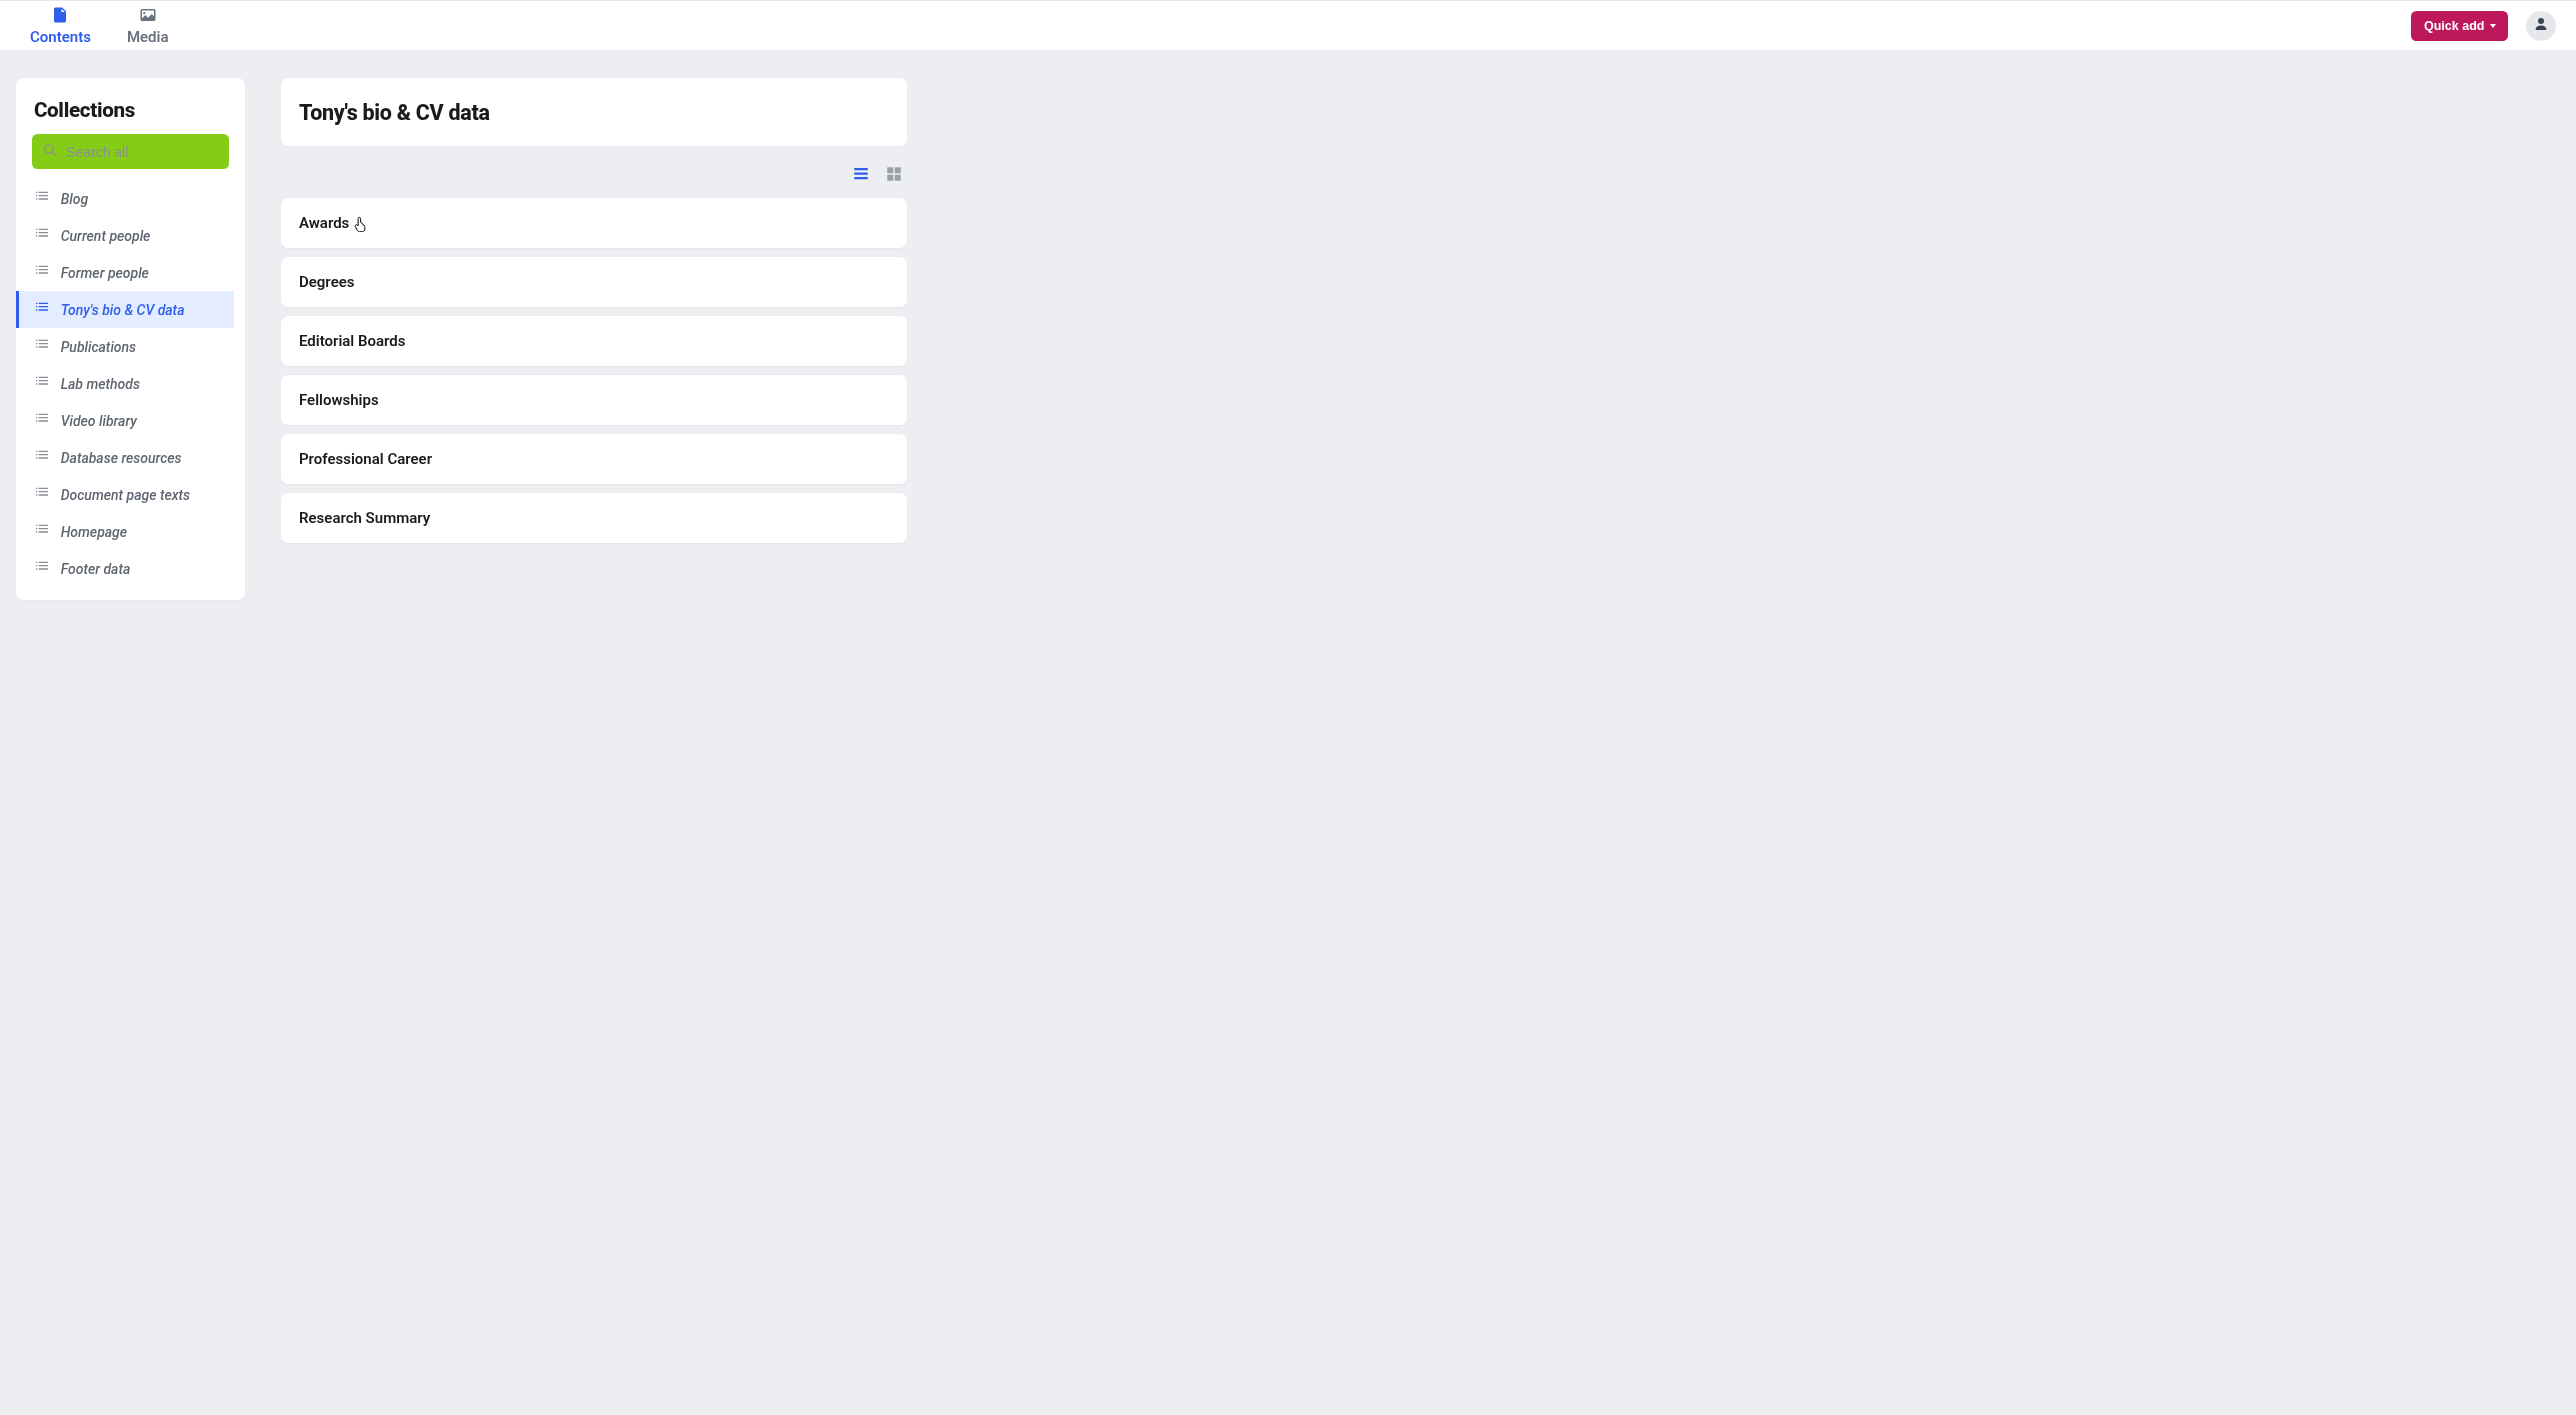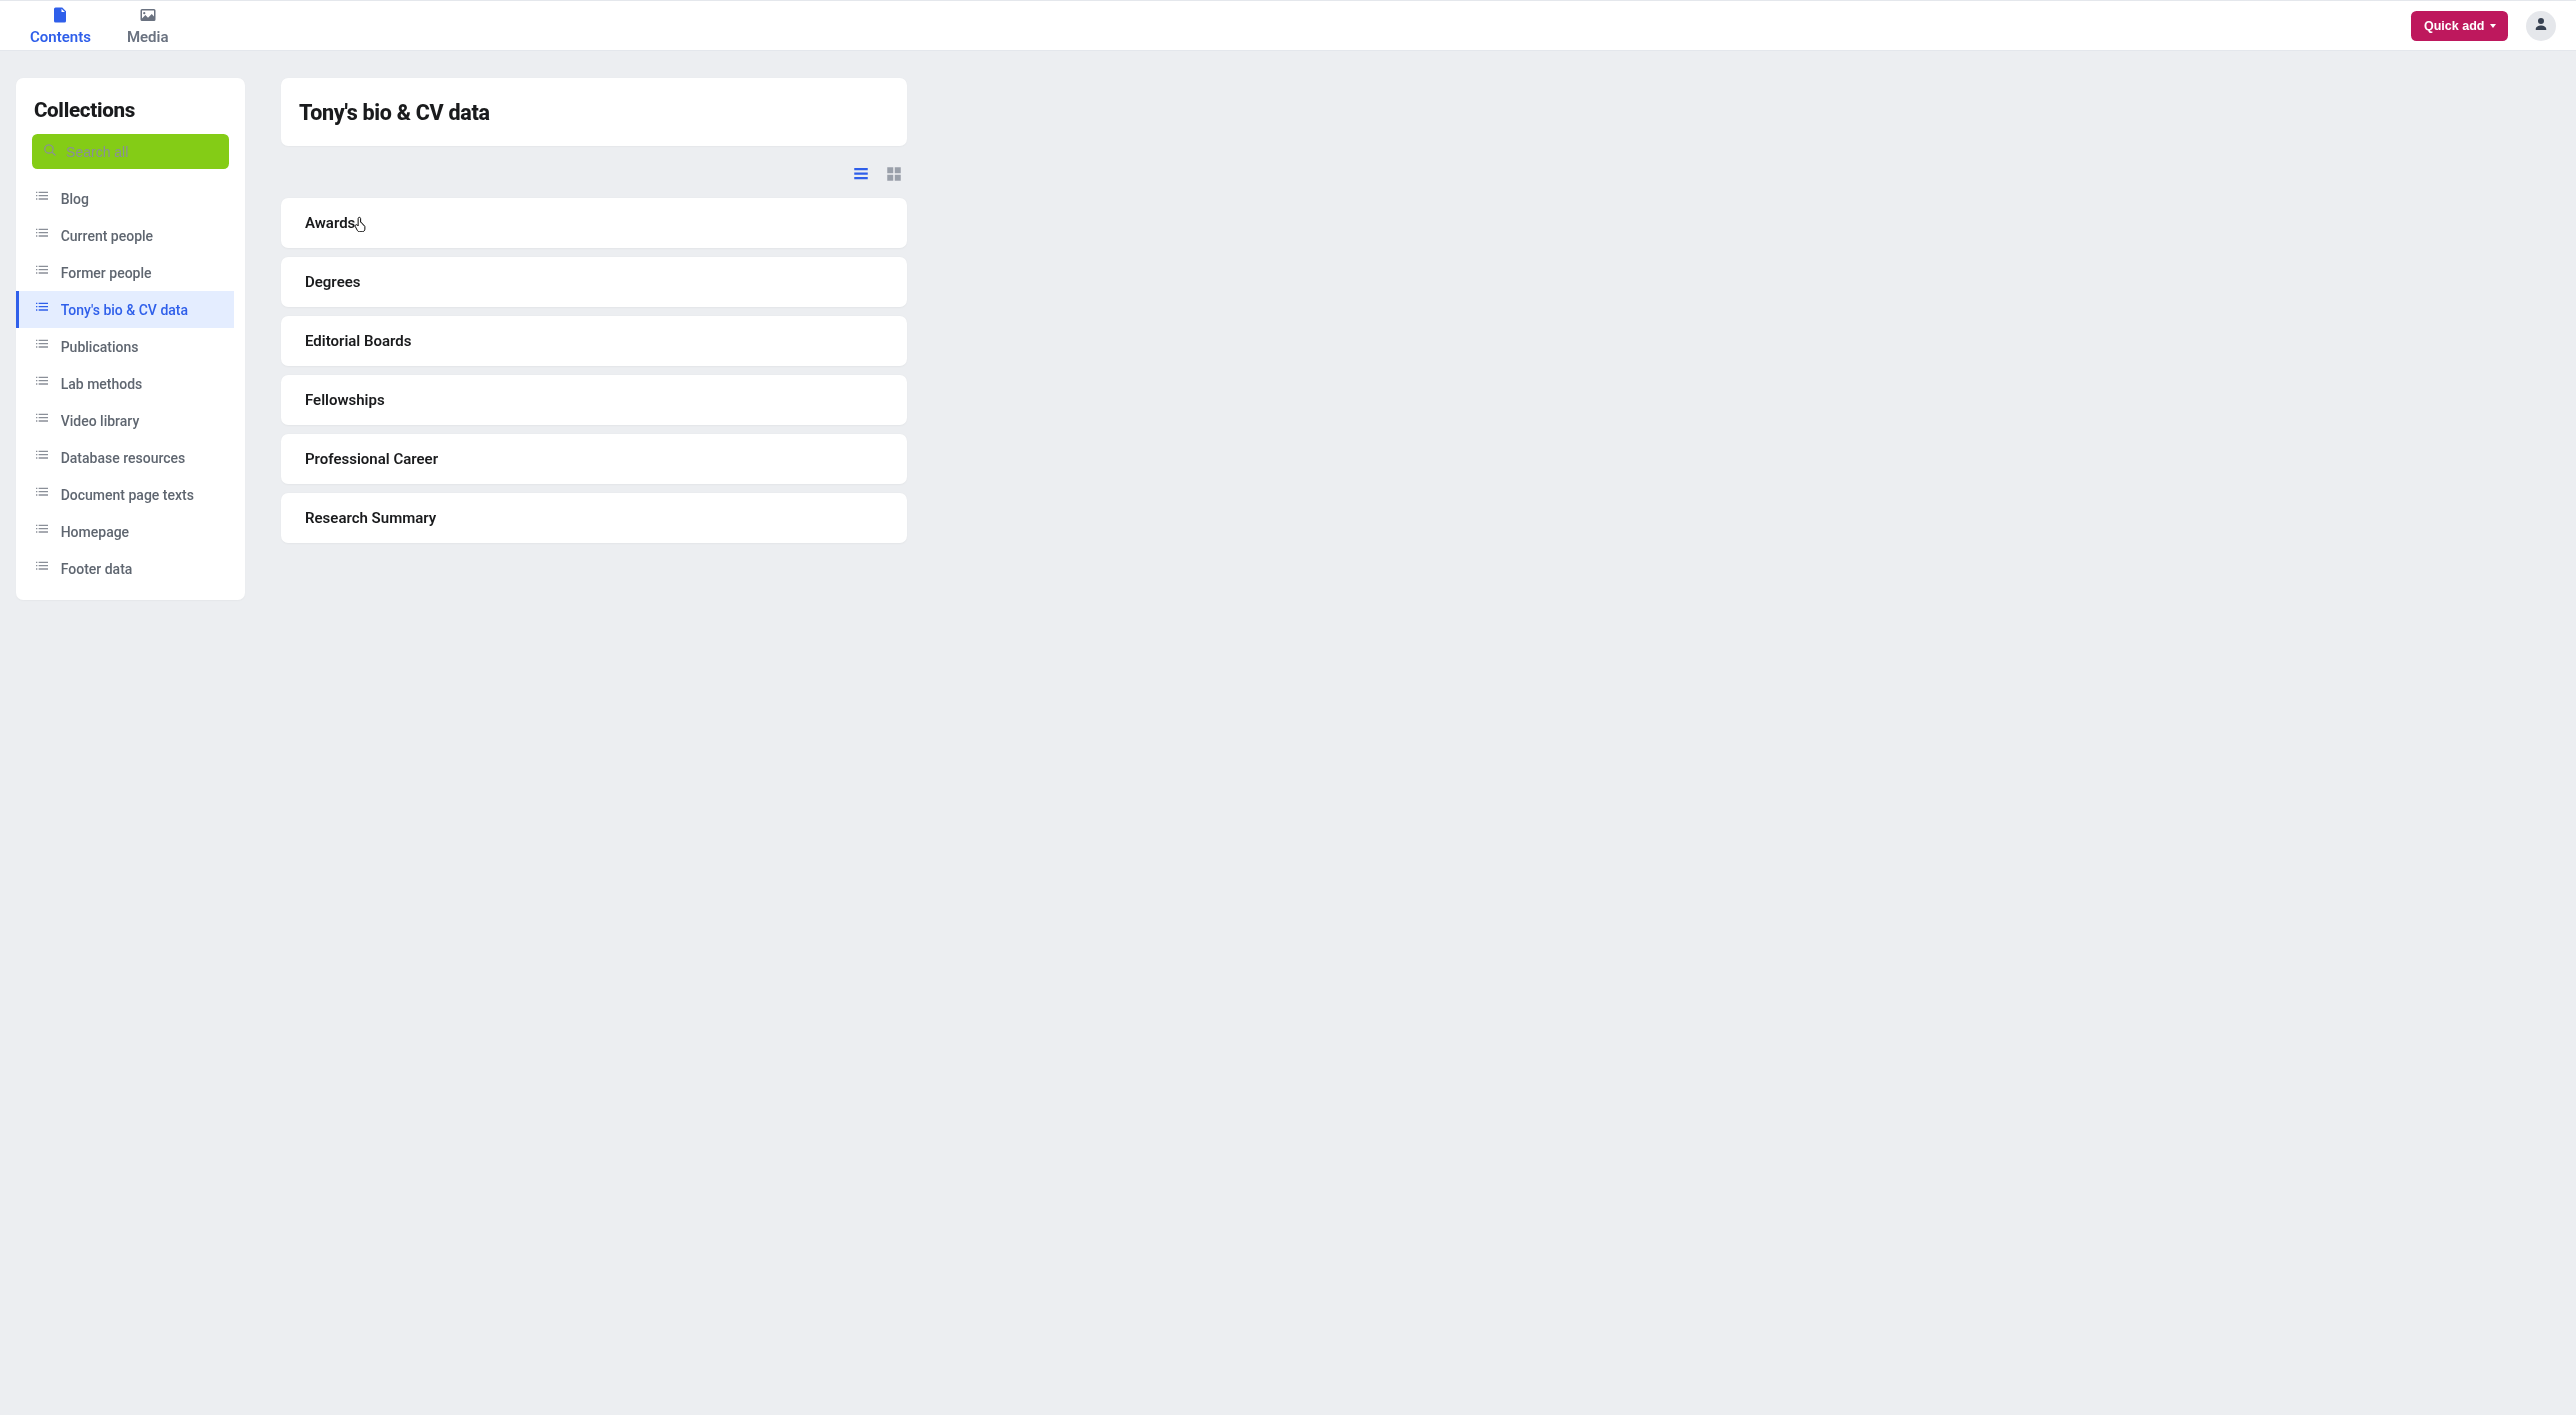--- a/index.html
+++ b/index.html
@@ -108,21 +108,21 @@
   .search-box input {
     border: none;
     background: transparent;
     outline: none;
     font-size: 14px;
     color: #374151;
     width: 100%;
   }
   .search-box input::placeholder { color: #8a8f98; }
 
-  .coll-list { list-style: none; }
+  .coll-list { list-style: none; font-style: italic; }
   .coll-item {
     display: flex;
     align-items: center;
     gap: 10.7px;
     padding: 9px 7.2px 9px 7.2px;
     border-radius: 0;
     color: #5f6670;
     font-size: 14px;
     font-weight: 500;
     cursor: pointer;
@@ -179,21 +179,21 @@
     color: #9aa0aa;
     display: flex; align-items: center; justify-content: center;
   }
   .view-btn.active { color: #2f5fea; }
   .view-btn svg { width: 18px; height: 18px; }
 
   .entry-card {
     background: #fff;
     border-radius: 7.2px;
     box-shadow: 0 0.9px 1.8px rgba(0,0,0,0.04);
-    padding: 16px 24px;
+    padding: 16px 18px;
     margin-bottom: 9px;
     font-size: 15px;
     font-weight: 600;
     cursor: pointer;
   }
 
   
   .cursor-img {
     position: absolute;
     top: 216px;

